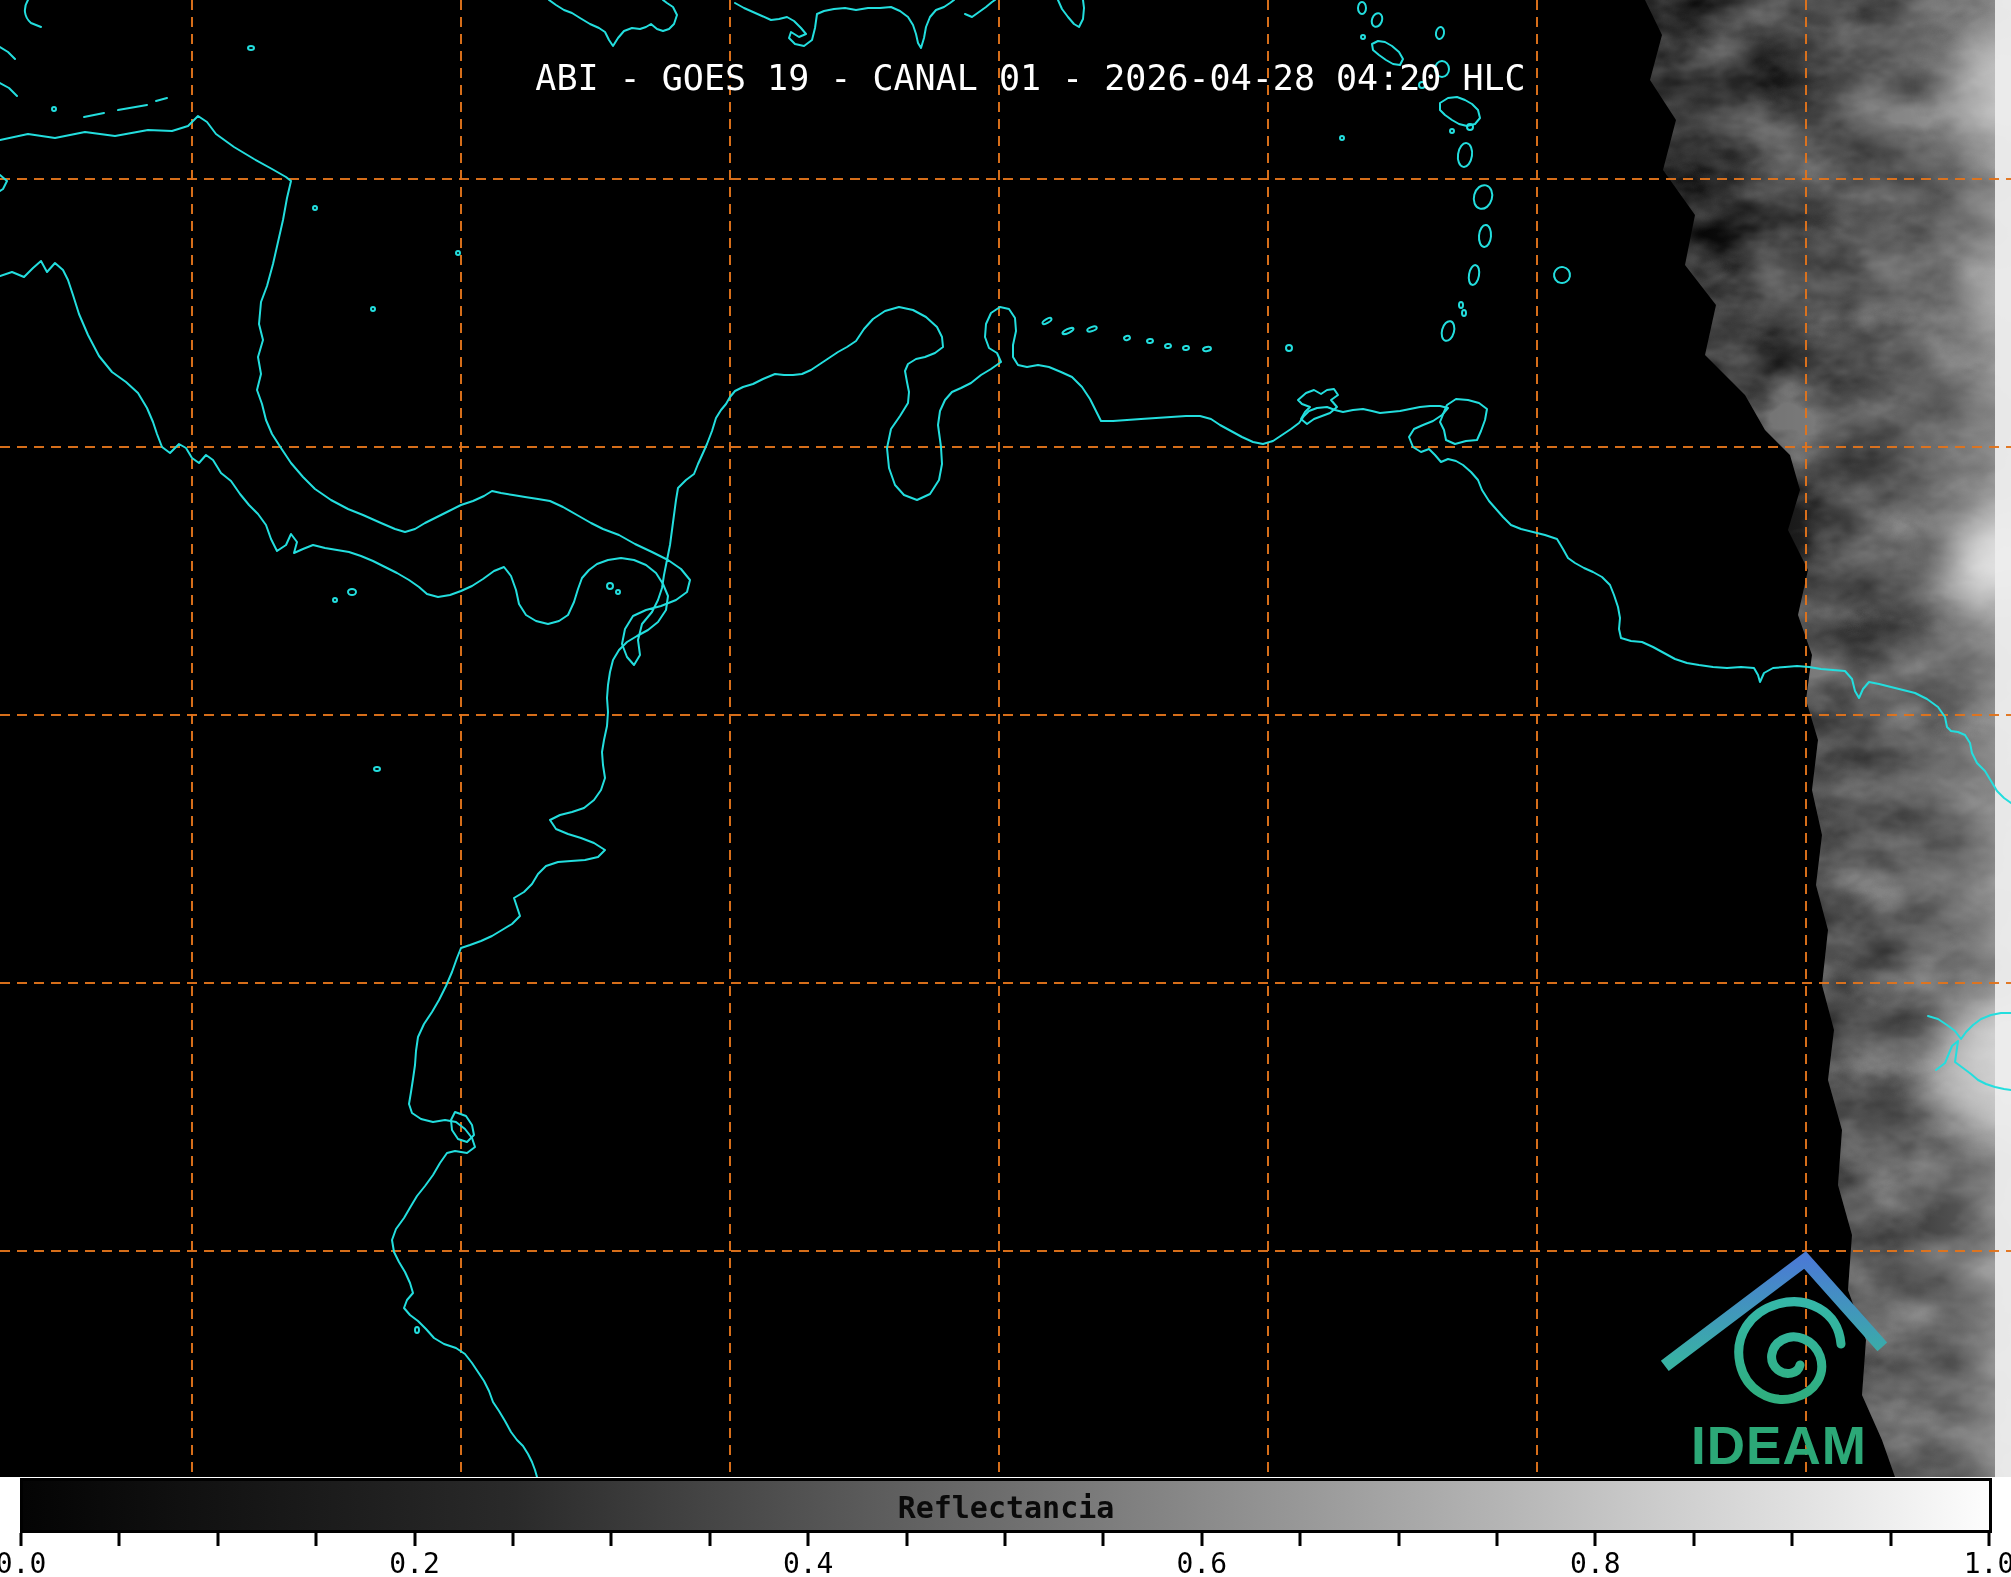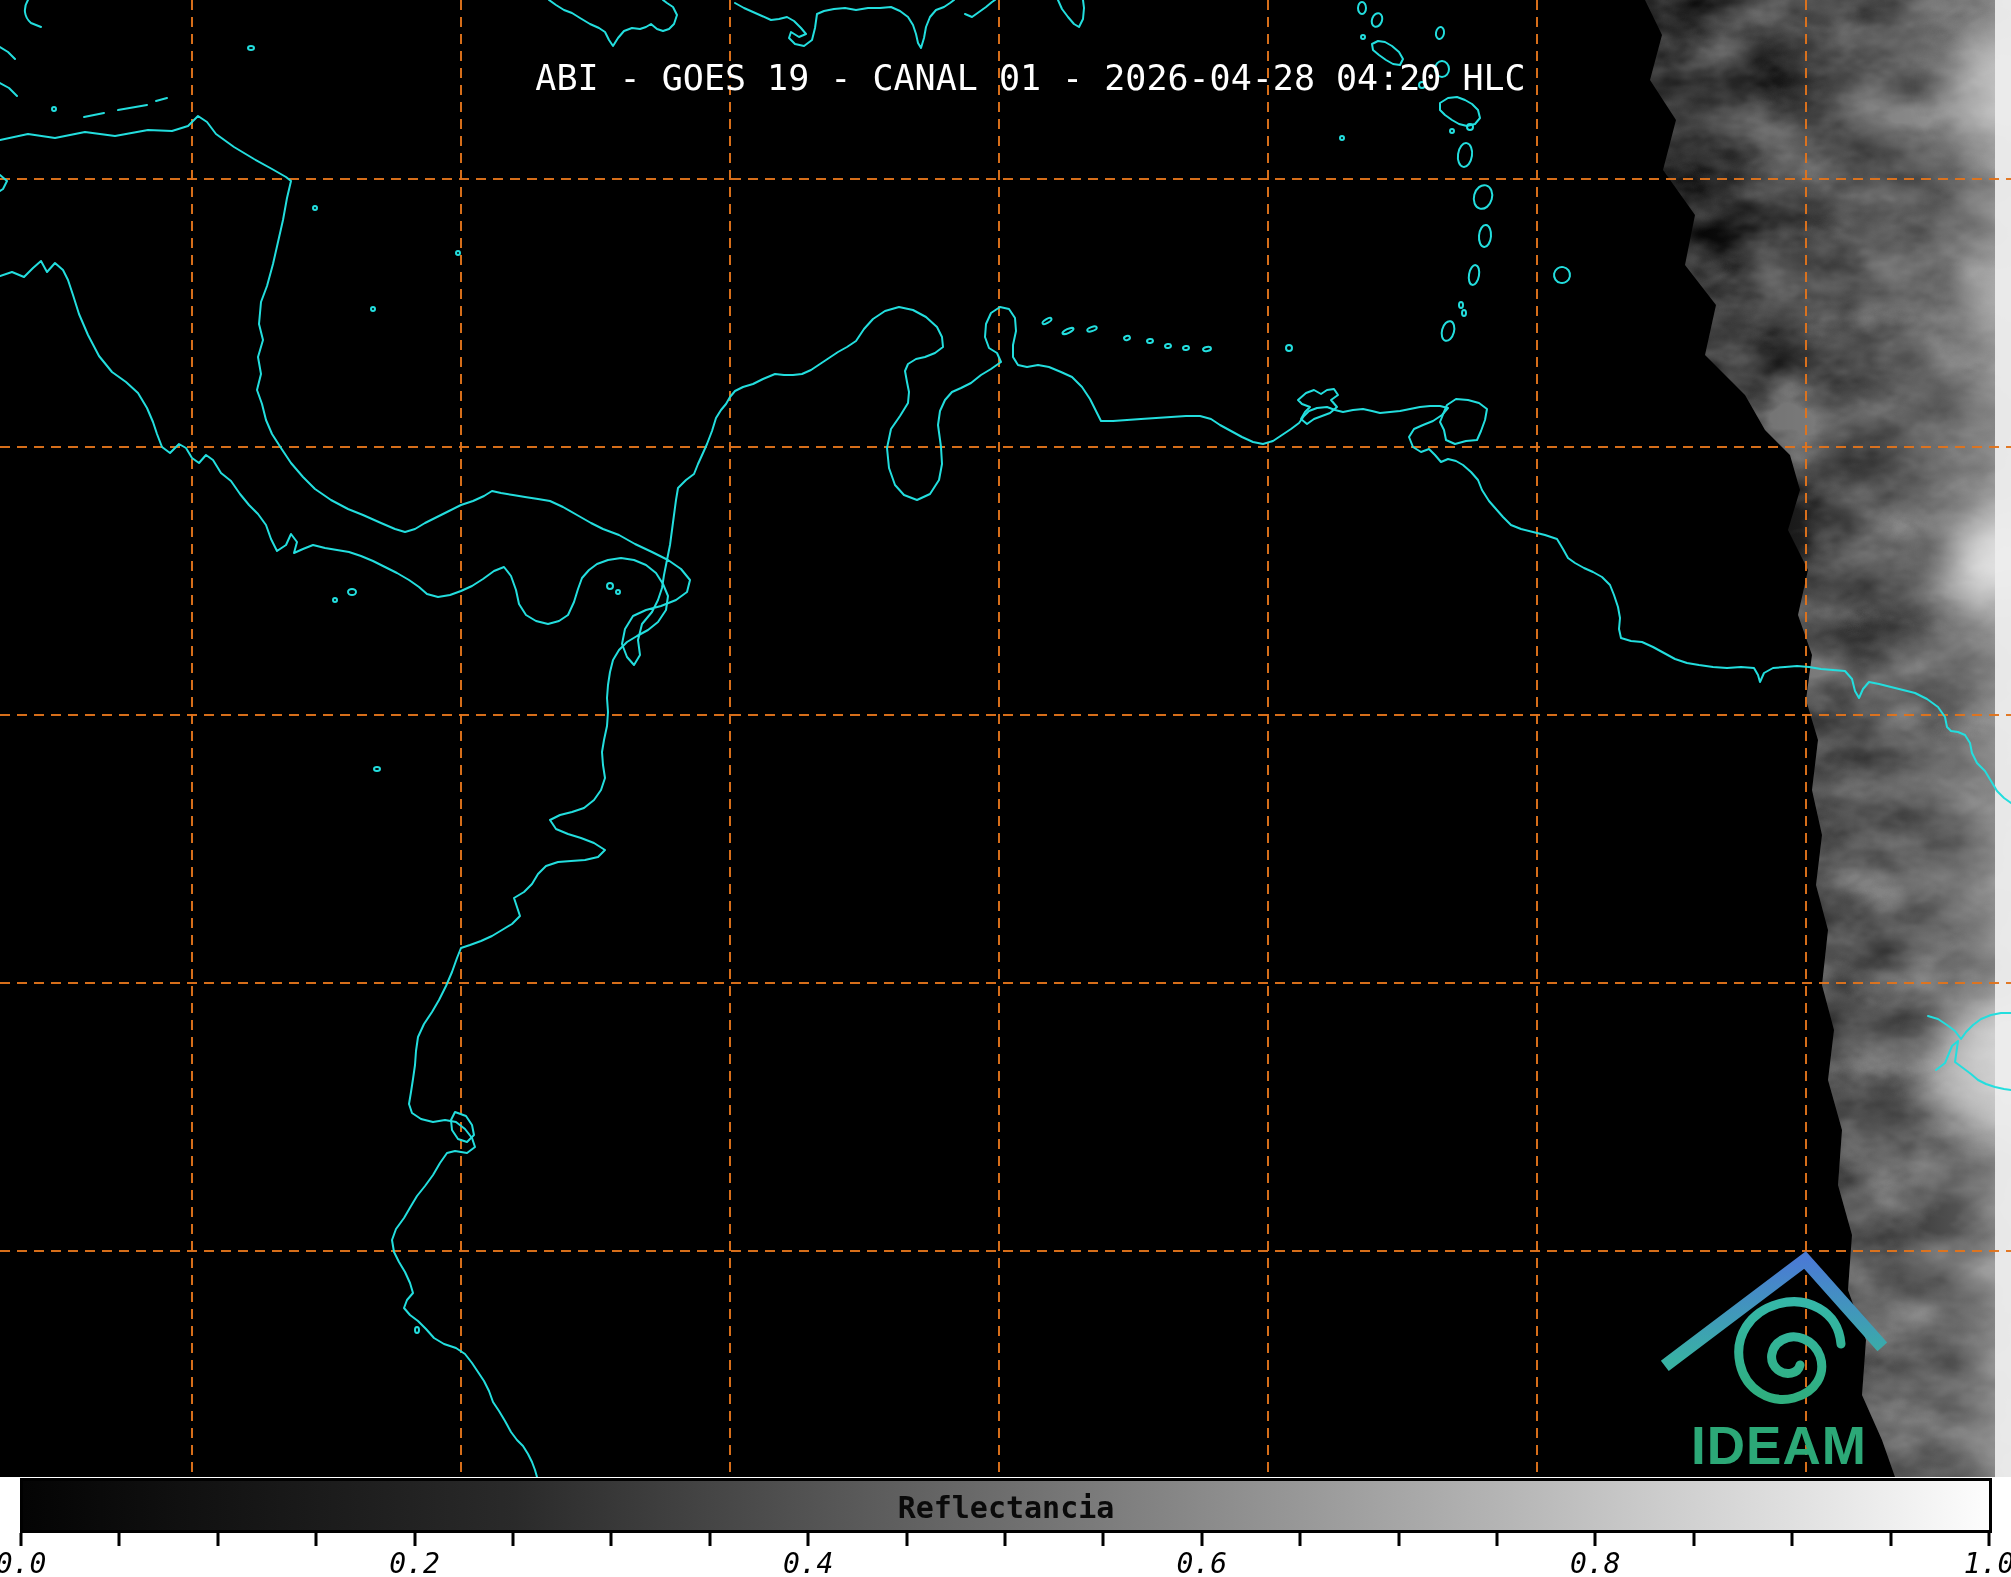--- a/index.html
+++ b/index.html
@@ -9,21 +9,21 @@
              color:#fff;font-size:35px;letter-spacing:0px;white-space:pre;}
   #overlay{position:absolute;left:0;top:0;}
   
   #cbar-strip{position:absolute;left:0;top:1477px;width:2011px;height:100px;background:#fff;}
   #cbar{position:absolute;left:20px;top:1px;width:1966px;height:49px;border:3px solid #000;
         background:linear-gradient(90deg,#040404 0%,#2a2a2a 25%,#6e6e6e 50%,#b4b4b4 75%,#fdfdfd 100%);}
   #cbar-label{position:absolute;left:0;top:9px;width:100%;text-align:center;
               font-weight:bold;font-size:30px;color:#0a0a0a;}
   #cbar-ticks{position:absolute;left:21px;top:56px;width:1968px;height:14px;}
   .cbar-tick{position:absolute;top:0;width:3px;height:13px;background:#000;transform:translateX(-50%);}
-  #cbar-ticklabels{position:absolute;left:21px;top:70px;width:1968px;height:30px;font-style:italic;}
+  #cbar-ticklabels{position:absolute;left:21px;top:70px;width:1968px;height:30px;}
   .cbar-ticklabel{position:absolute;top:0;transform:translateX(-50%);font-size:28px;color:#000;}
 </style>
 </head>
 <body>
 
 <div id="stage">
 
   <svg id="overlay" width="2011" height="1577">
     <defs>
       <linearGradient id="termGrad" x1="0" y1="0" x2="1" y2="0">

